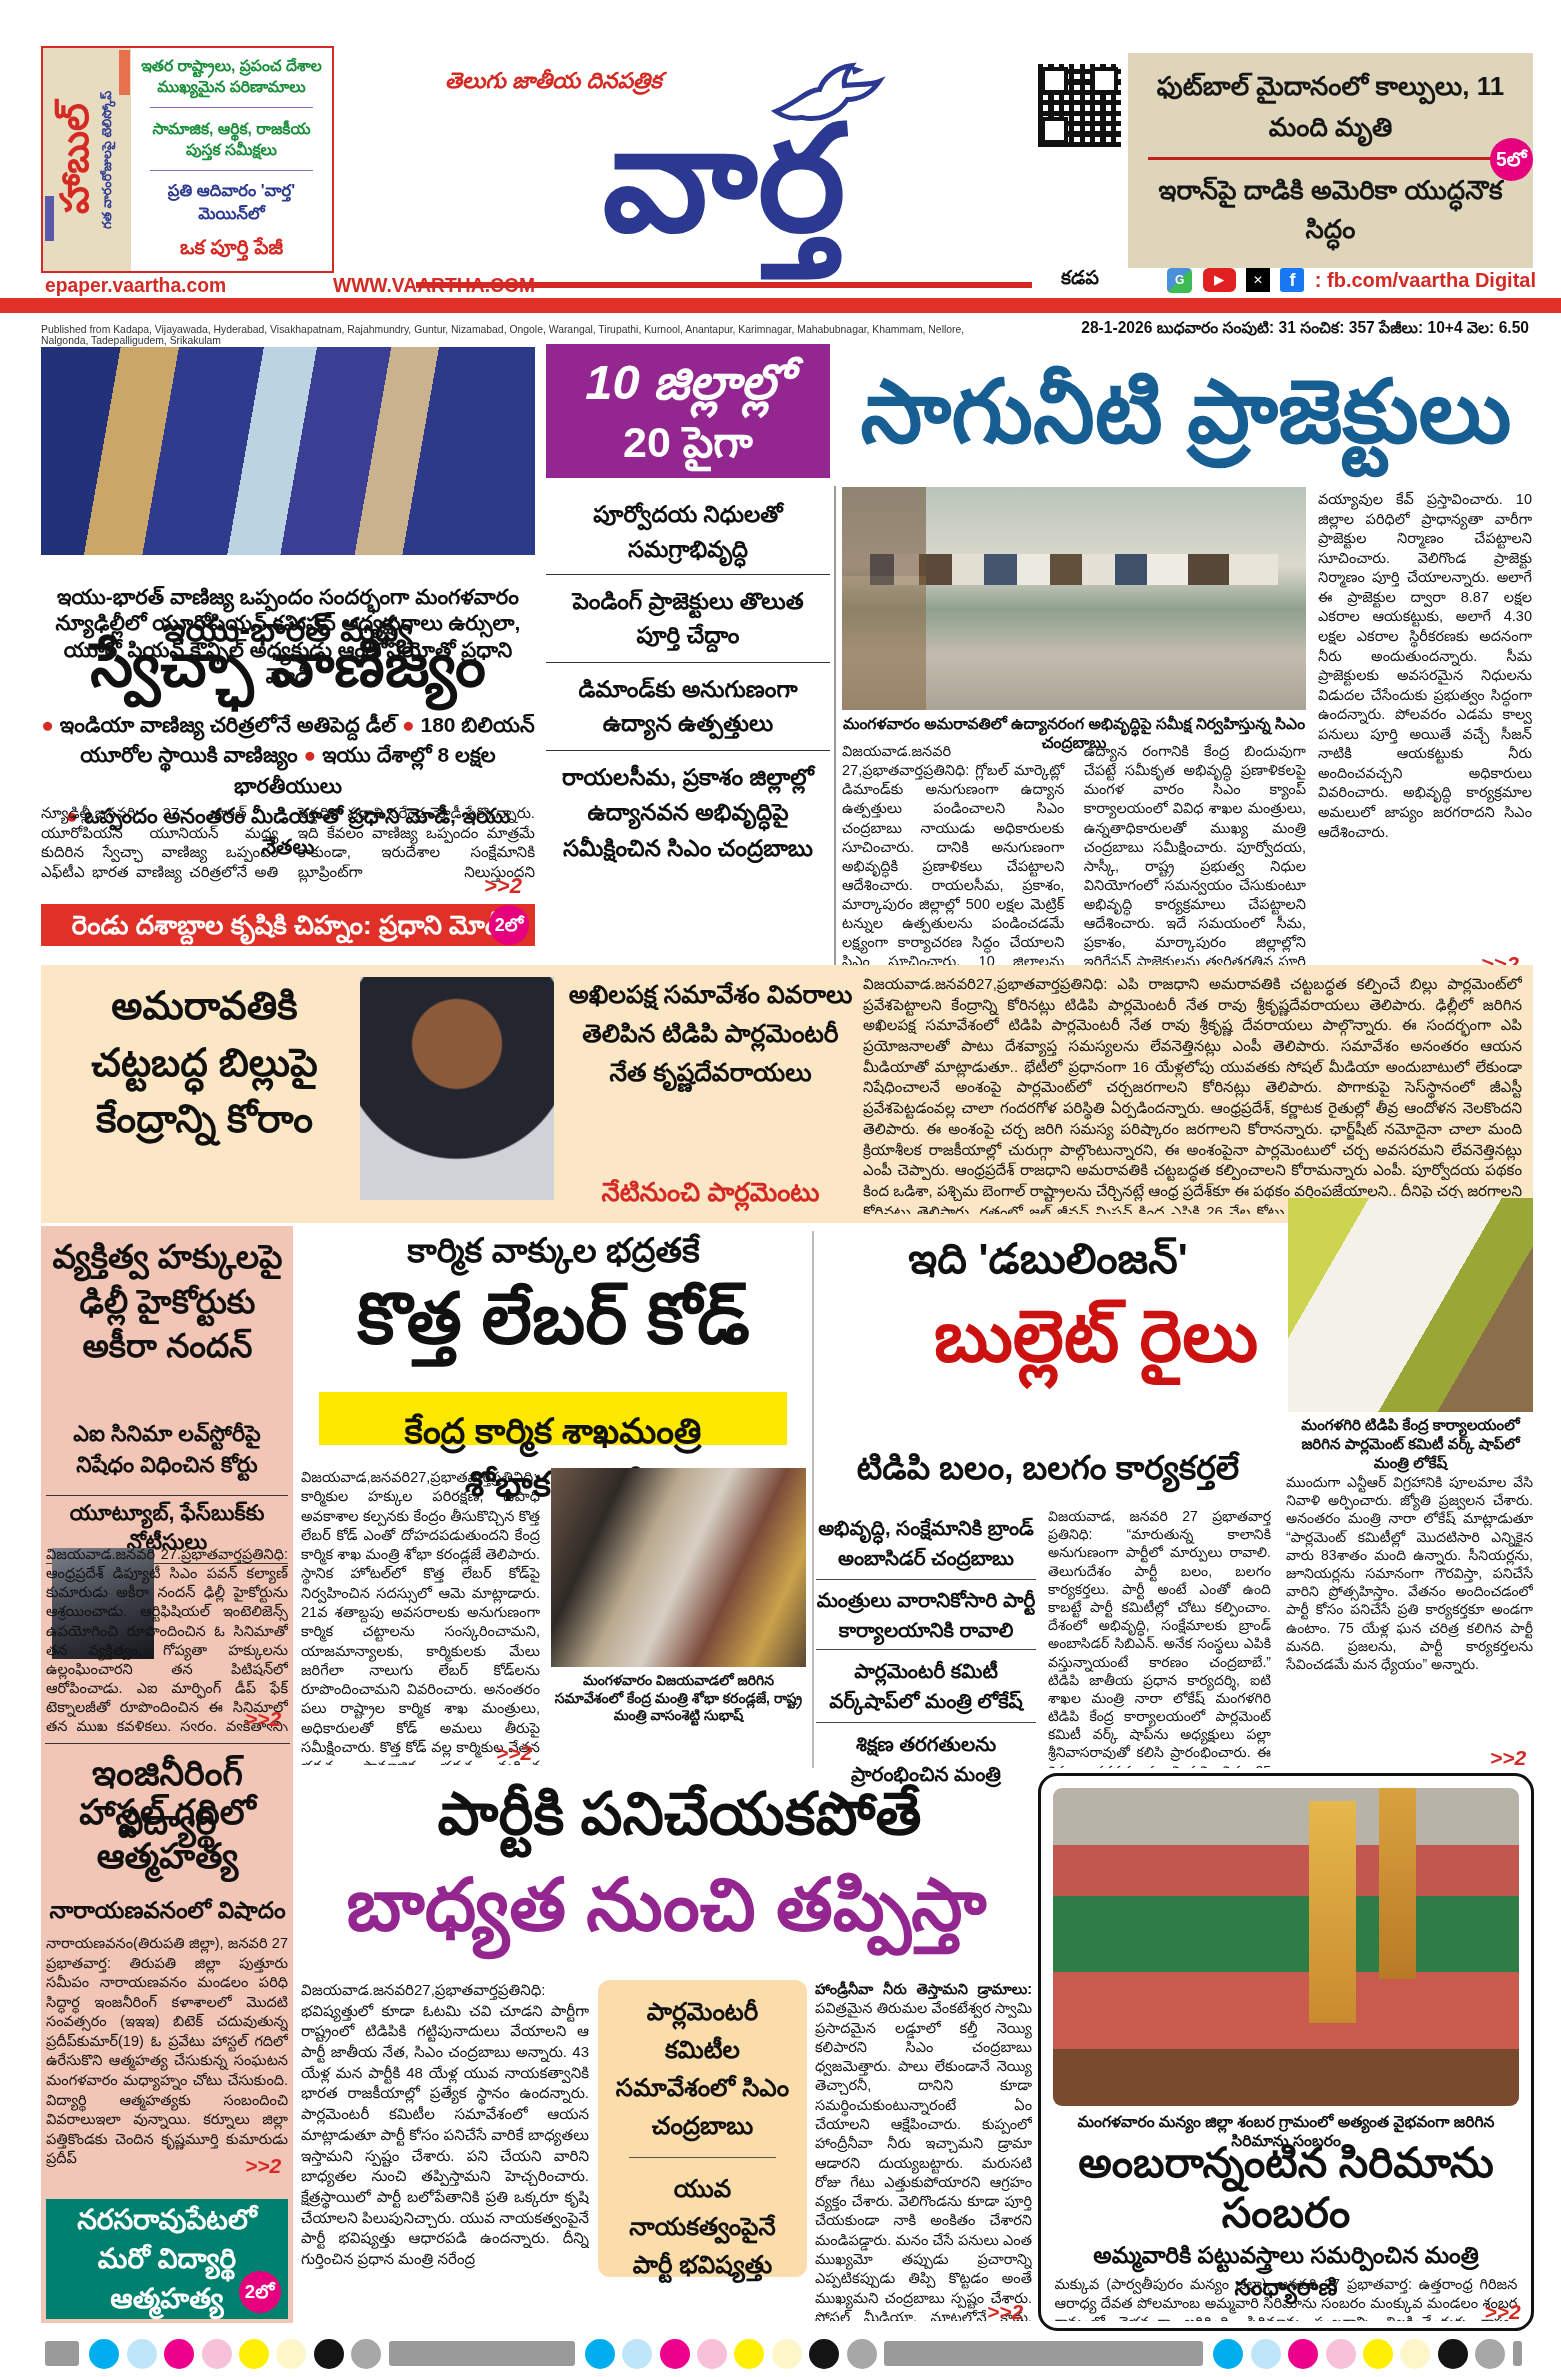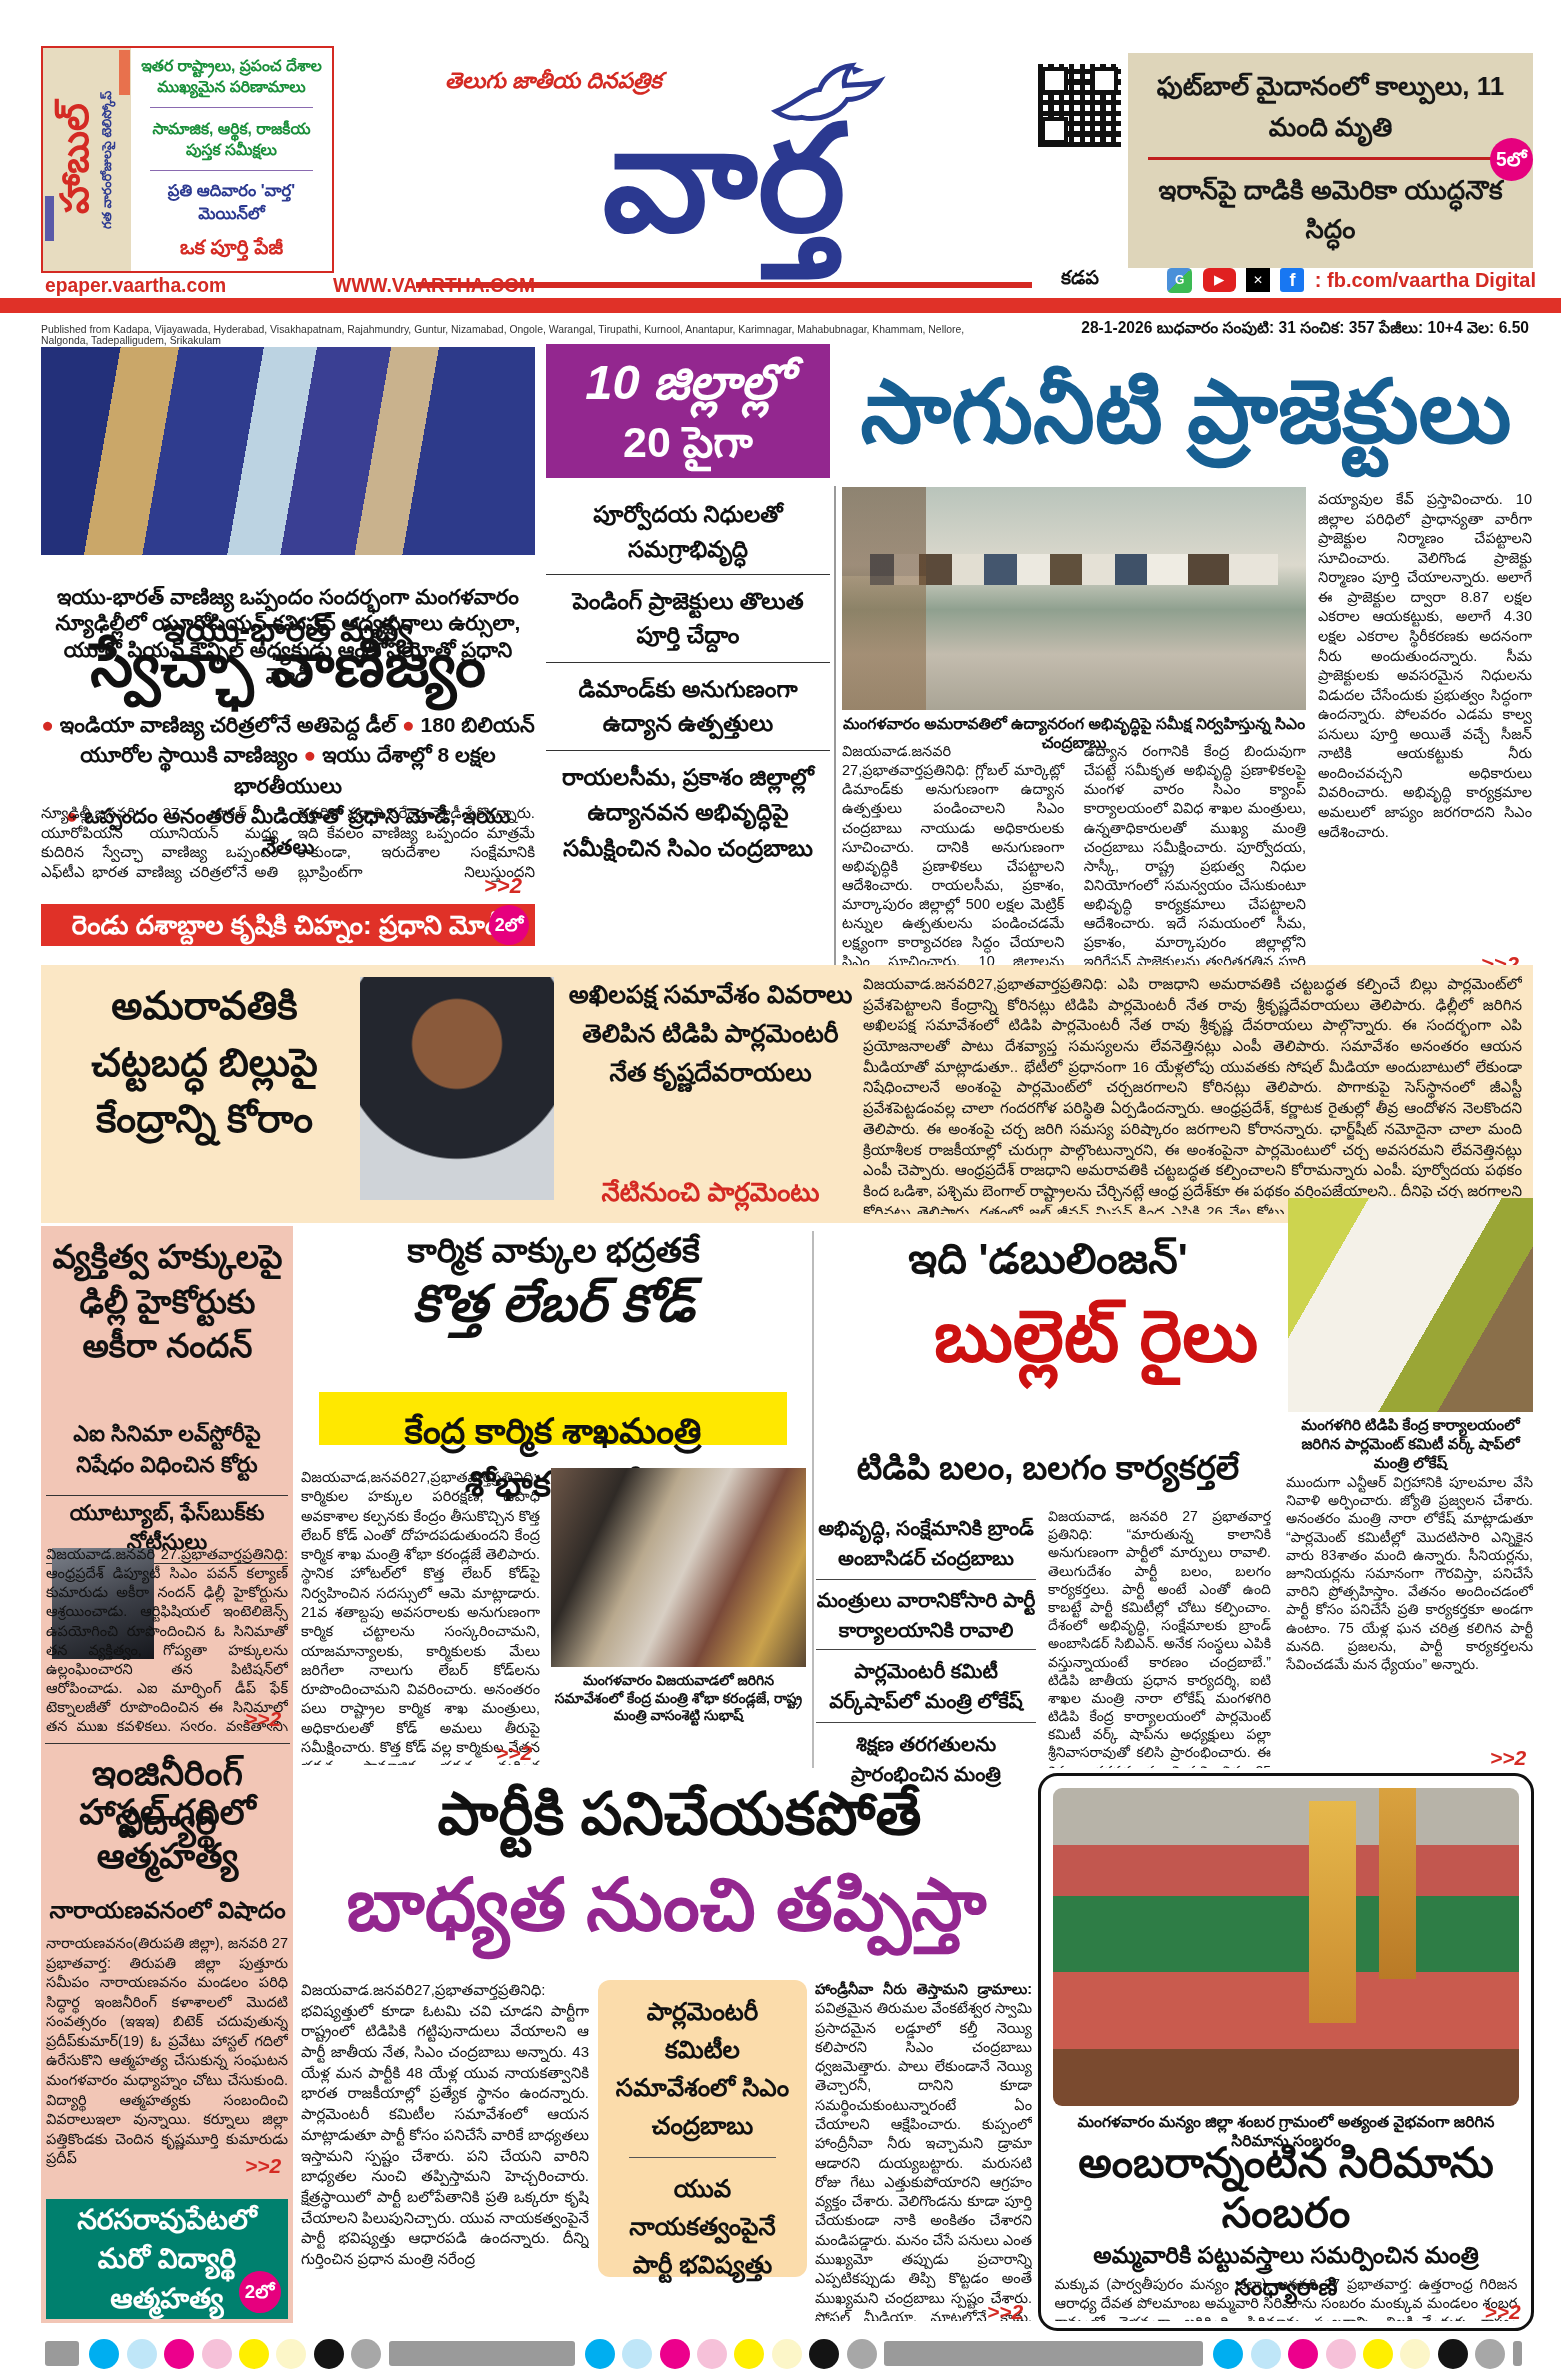--- a/index.html
+++ b/index.html
@@ -151,21 +151,21 @@
   <div class="abs b c" style="left:45px;top:1790px;width:245px;font-size:35px;line-height:1.25;">హాస్టల్ గదిలో ఆత్మహత్య</div>
   <div class="abs b c" style="left:45px;top:1897px;width:245px;font-size:23px;">నారాయణవనంలో విషాదం</div>
   <div class="abs j" style="left:46px;top:1934px;width:242px;height:245px;font-size:14.5px;line-height:1.35;overflow:hidden;">నారాయణవనం(తిరుపతి జిల్లా), జనవరి 27 ప్రభాతవార్త: తిరుపతి జిల్లా పుత్తూరు సమీపం నారాయణవనం మండలం పరిధి సిద్ధార్థ ఇంజనీరింగ్ కళాశాలలో మొదటి సంవత్సరం (ఇఇఇ) బిటెక్ చదువుతున్న ప్రదీప్‌కుమార్(19) ఓ ప్రవేటు హాస్టల్ గదిలో ఉరేసుకొని ఆత్మహత్య చేసుకున్న సంఘటన మంగళవారం మధ్యాహ్నం చోటు చేసుకుంది. విద్యార్థి ఆత్మహత్యకు సంబందించి వివరాలుఇలా వున్నాయి. కర్నూలు జిల్లా పత్తికొండకు చెందిన కృష్ణమూర్తి కుమారుడు ప్రదీప్</div>
   <span class="abs jump" style="left:245px;top:2154px;font-size:21px;">&gt;&gt;2</span>
   <div class="abs" style="left:46px;top:2199px;width:242px;height:120px;background:#00806e;display:flex;align-items:center;">
     <div class="b c w" style="width:100%;font-size:28px;line-height:1.4;padding:0 6px;">నరసరావుపేటలో మరో విద్యార్థి ఆత్మహత్య</div>
     <span class="badge" style="position:absolute;right:7.4px;bottom:6px;width:42px;height:42px;line-height:42px;font-size:18.6px;">2లో</span>
   </div>
 
   <div class="abs b c" style="left:301px;top:1231px;width:505px;font-size:34px;">కార్మిక వాక్కుల భద్రతకే</div>
-  <div class="abs b c" style="left:301px;top:1266px;width:505px;font-size:51px;line-height:1.5;font-style:italic;">కొత్త లేబర్ కోడ్</div>
+  <div class="abs b c" style="left:301px;top:1266px;width:505px;font-size:71px;line-height:1.5;">కొత్త లేబర్ కోడ్</div>
   <div class="abs" style="left:319px;top:1392px;width:468px;height:53px;background:#ffe800;">
     <div class="b c" style="font-size:35px;line-height:53px;margin-top:12px;">కేంద్ర కార్మిక శాఖమంత్రి శోభాకరండ్లజే</div>
   </div>
   <div class="abs j" style="left:301px;top:1468px;width:239px;height:297px;font-size:14.5px;line-height:1.33;overflow:hidden;">విజయవాడ,జనవరి27,ప్రభాతవార్తప్రతినిధి: కార్మికుల హక్కుల పరిరక్షణ, ఉపాధి అవకాశాల కల్పనకు కేంద్రం తీసుకొచ్చిన కొత్త లేబర్ కోడ్ ఎంతో దోహదపడుతుందని కేంద్ర కార్మిక శాఖ మంత్రి శోభా కరండ్లజే తెలిపారు. స్థానిక హోటల్‌లో కొత్త లేబర్ కోడ్‌పై నిర్వహించిన సదస్సులో ఆమె మాట్లాడారు. 21వ శతాబ్దపు అవసరాలకు అనుగుణంగా కార్మిక చట్టాలను సంస్కరించామని, యాజమాన్యాలకు, కార్మికులకు మేలు జరిగేలా నాలుగు లేబర్ కోడ్‌లను రూపొందించామని వివరించారు. అనంతరం పలు రాష్ట్రాల కార్మిక శాఖ మంత్రులు, అధికారులతో కోడ్ అమలు తీరుపై సమీక్షించారు. కొత్త కోడ్ వల్ల కార్మికుల వేతన భద్రత, సామాజిక భద్రత మరింత పెరుగుతాయని పేర్కొన్నారు. వచ్చే</div>
   <span class="abs jump" style="left:496px;top:1741px;font-size:21px;">&gt;&gt;2</span>
   <div class="abs photo" style="left:551px;top:1468px;width:255px;height:199px;background:linear-gradient(115deg,#6e5748 0%,#2f2a26 22%,#b9a98e 38%,#d8cfc4 52%,#7a4a3a 68%,#caa24c 84%,#5a4632 100%);"></div>
   <div class="abs capt" style="left:551px;top:1672px;width:255px;font-size:14px;">మంగళవారం విజయవాడలో జరిగిన సమావేశంలో కేంద్ర మంత్రి శోభా కరండ్లజే, రాష్ట్ర మంత్రి వాసంశెట్టి సుభాష్</div>
 
   <div class="abs vline" style="left:812px;top:1231px;height:537px;background:#bbb;"></div>
   <div class="abs b c" style="left:820px;top:1235px;width:456px;font-size:42px;">ఇది 'డబులింజన్'</div>

